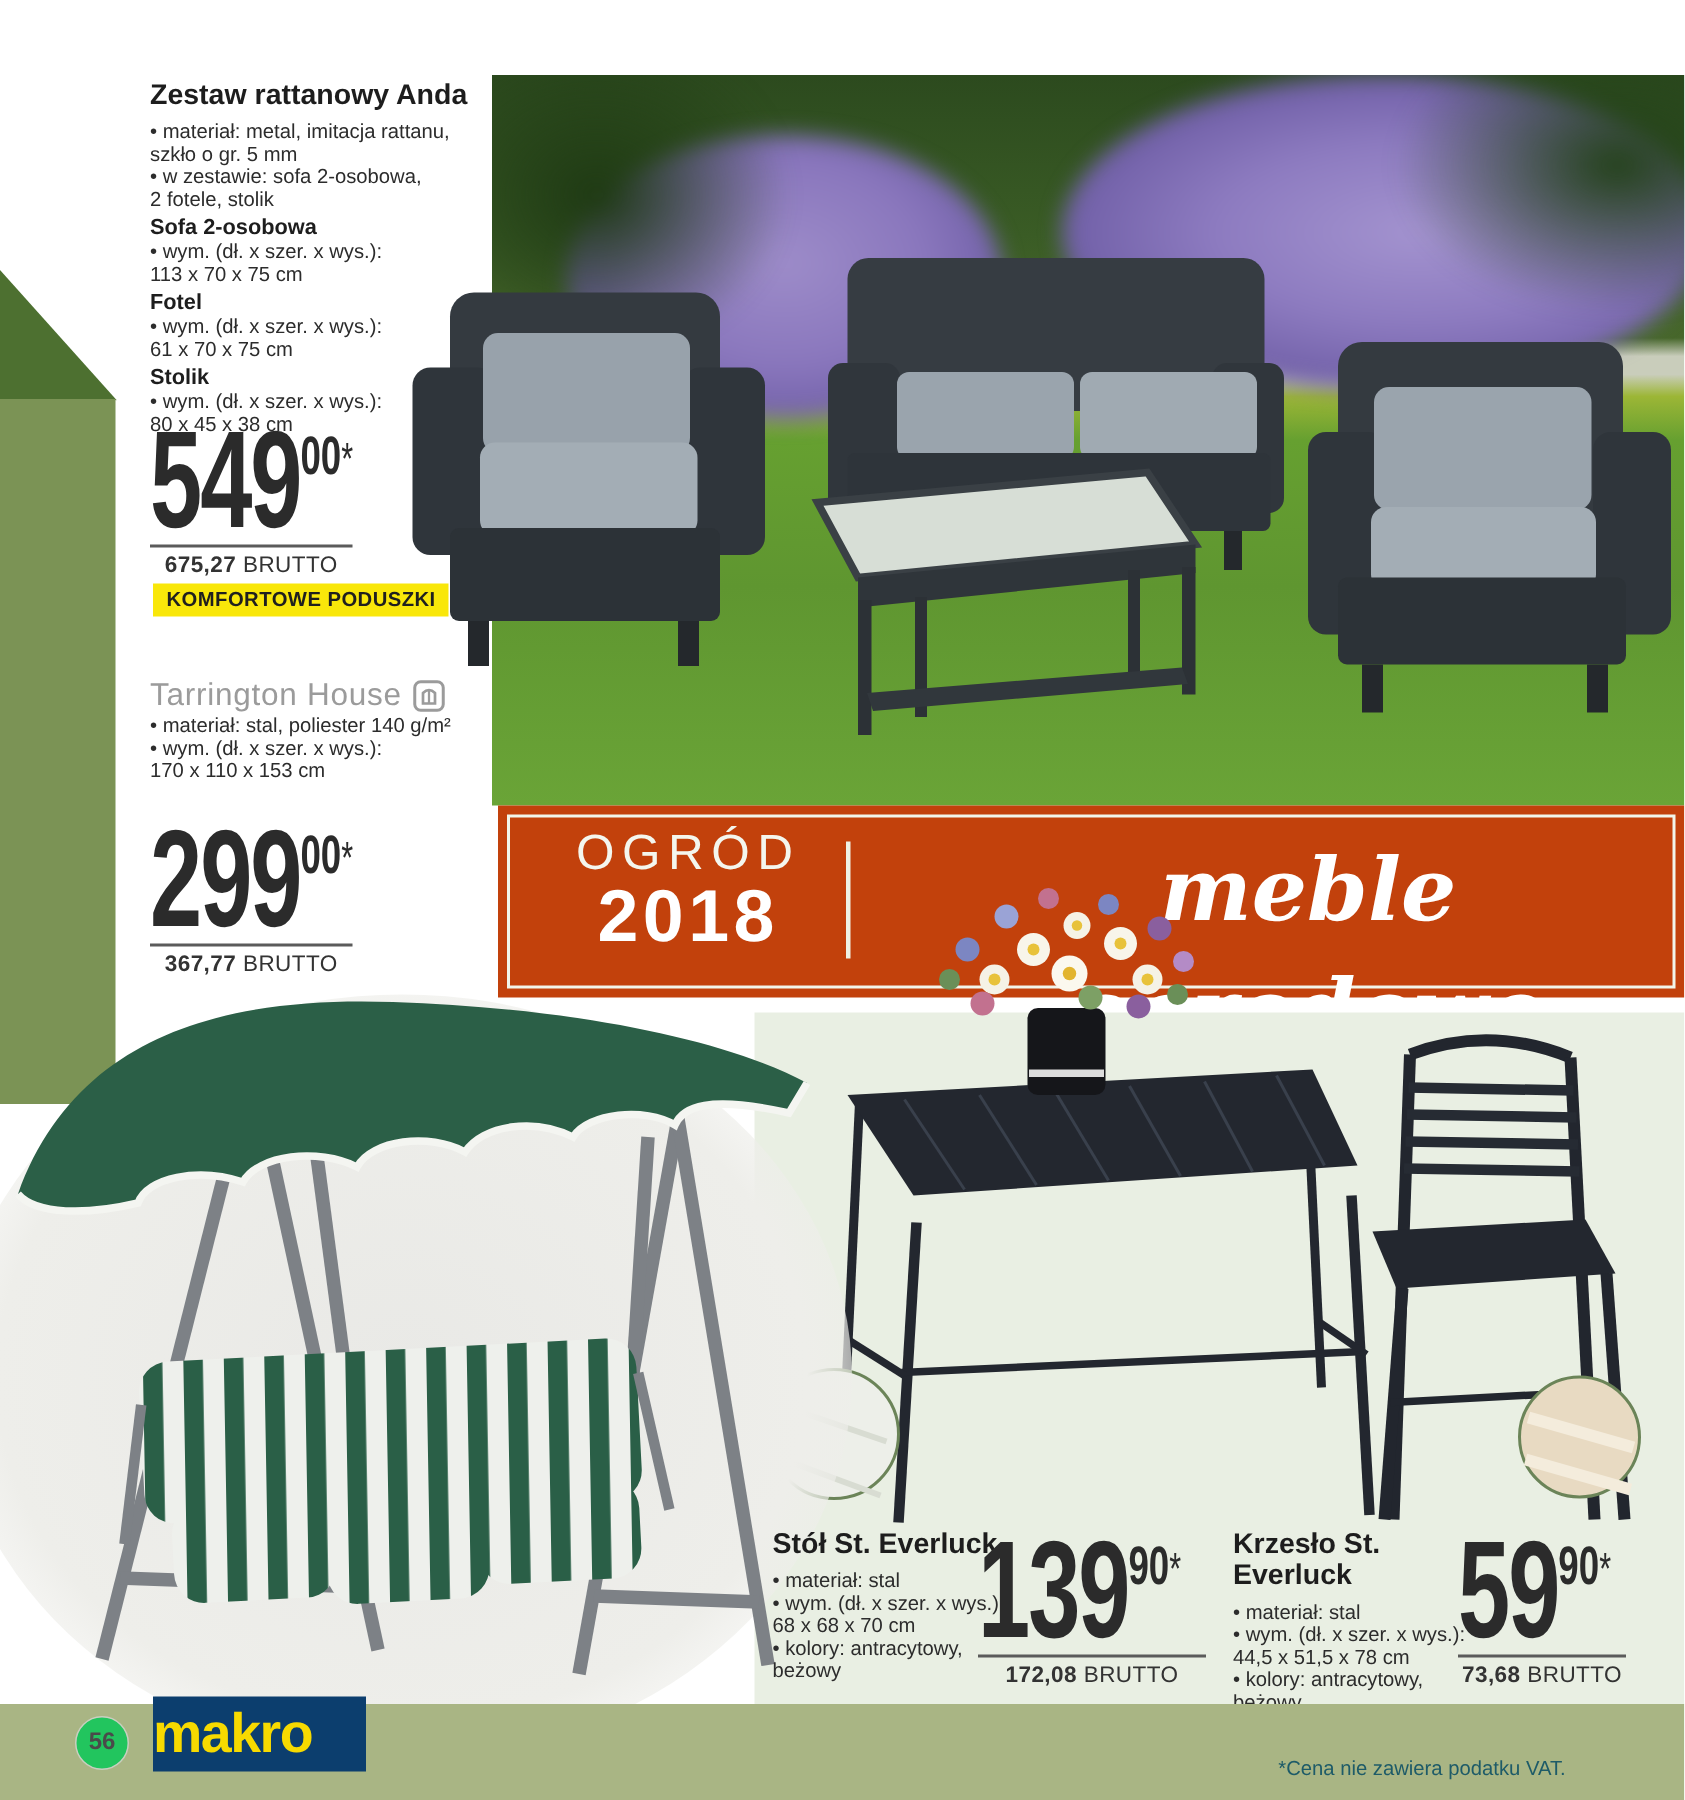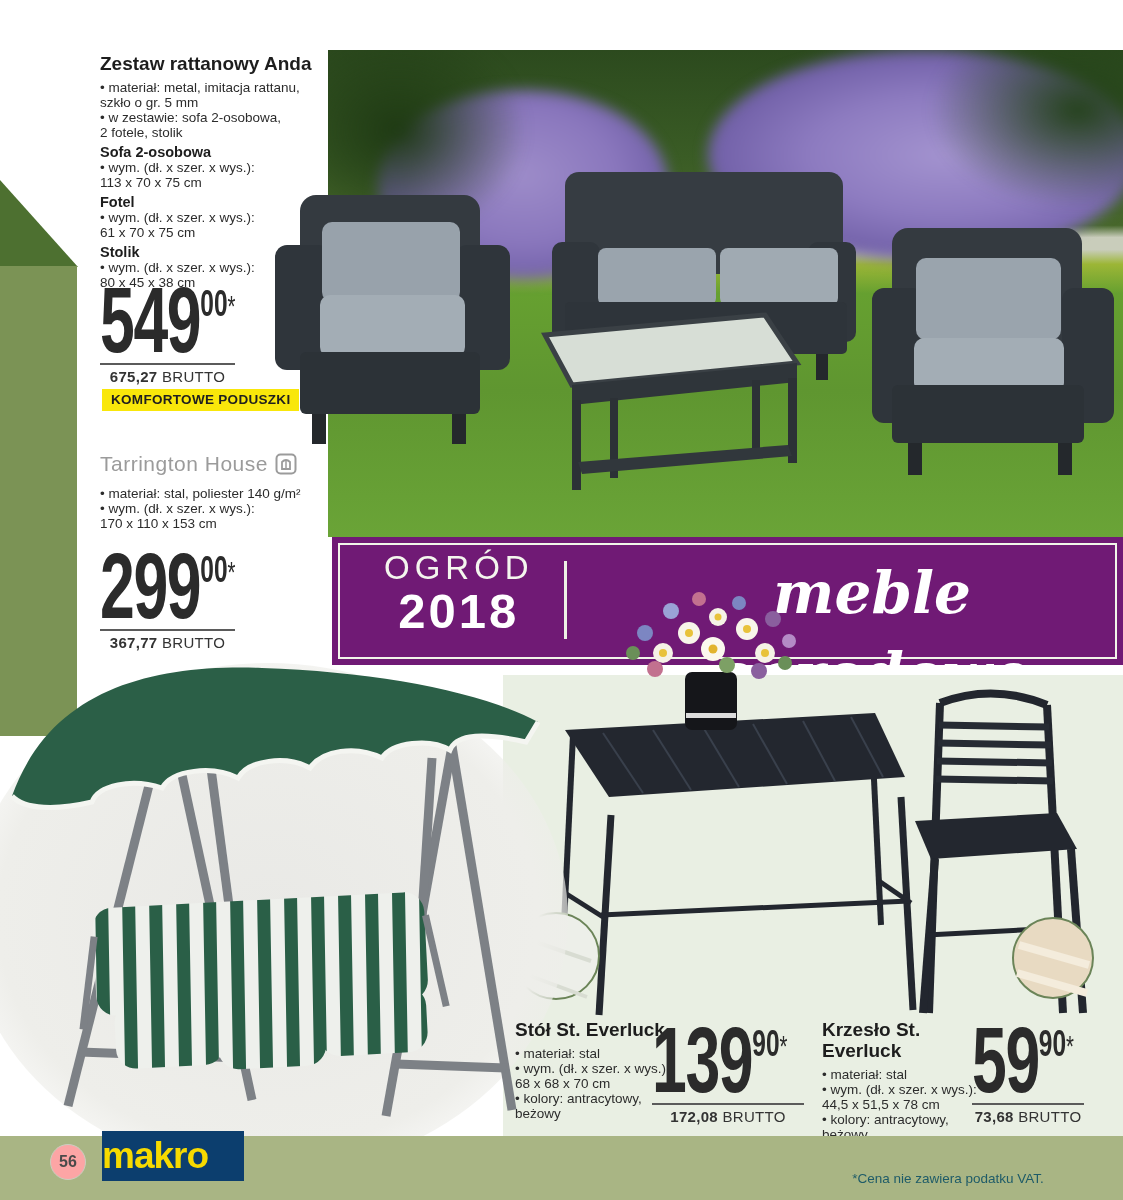--- a/index.html
+++ b/index.html
@@ -11,40 +11,40 @@
   #left-triangle{left:0;top:180px;width:78px;height:87px;background:#4d7030;
                  clip-path:polygon(0 0,0 100%,100% 100%);}
   #left-column{left:0;top:266px;width:77px;height:470px;background:#7b9355;}
 
   
   #garden-photo{left:328px;top:50px;width:795px;height:487px;overflow:hidden;
     background:linear-gradient(180deg,#2c4a1e 0%,#3a5c25 22%,#47672b 36%,#c9cdbb 38.5%,#c9cdbb 41%,#9cb636 44%,#66a030 50%,#5f9630 70%,#6aa437 100%);}
   .bush{position:absolute;border-radius:50%;filter:blur(7px);}
 
   
-  #banner{left:332px;top:537px;width:791px;height:128px;background:#701a75;}
+  #banner{left:332px;top:537px;width:791px;height:128px;background:#c2410c;}
   #banner-border{left:6px;top:6px;right:6px;bottom:6px;border:2px solid #f2f5ea;}
   #banner-title{left:52px;top:14px;text-align:center;color:#f4f6ee;line-height:1;}
   #banner-title .l1{font-size:33px;font-weight:400;letter-spacing:5px;}
   #banner-title .l2{font-size:49px;font-weight:800;letter-spacing:3px;color:#fff;margin-top:3px;}
   #banner-divider{left:232px;top:24px;width:3px;height:78px;background:#eef2e6;}
   #banner-script{left:300px;top:16px;width:480px;text-align:center;color:#fff;
     font-family:"DejaVu Serif",cursive;font-style:italic;font-weight:600;font-size:58px;line-height:1.4;}
 
   
   #right-panel{left:503px;top:675px;width:620px;height:461px;background:#e9efe3;}
 
   
   .prod-title{font-size:19px;font-weight:700;color:#1d1d1d;margin:0 0 5px 0;line-height:1.1;}
   .spec-line{font-size:13.5px;line-height:15px;color:#2c2c2c;white-space:nowrap;}
   .spec-bold{font-size:14.5px;line-height:16px;font-weight:700;color:#1d1d1d;margin-top:4px;white-space:nowrap;}
   #anda-info{left:100px;top:54px;width:245px;}
   #tarrington-block{left:100px;top:452px;width:250px;}
   #tarrington-brand{display:flex;align-items:center;gap:7px;color:#9b9b9b;font-size:21px;
-    letter-spacing:.5px;margin-bottom:10px;}
+    letter-spacing:.5px;}
   #stol-info{left:515px;top:1020px;width:160px;}
   #krzeslo-info{left:822px;top:1020px;width:160px;}
 
   
   .price{position:absolute;color:#2b2b2b;}
   .price-top{font-weight:700;font-size:92px;line-height:.76;letter-spacing:-2px;white-space:nowrap;
     transform:scaleX(.68);transform-origin:left bottom;width:max-content;}
   .price-sup{display:inline-block;font-size:36px;letter-spacing:0;vertical-align:top;transform:translateY(4px);}
   .ast{font-weight:400;font-size:30px;}
   .price-rule{height:2px;background:#5b5b5b;margin:7px 0 3px 0;}
@@ -54,21 +54,21 @@
   #price-hustawka{left:100px;top:552px;width:135px;}
   #price-stol{left:652px;top:1026px;width:152px;}
   #price-krzeslo{left:972px;top:1026px;width:112px;}
 
   
   #badge-anda{left:102px;top:389px;background:#f9e70a;color:#1f1f1f;font-size:13.5px;
     font-weight:700;padding:3px 9px 4px 9px;letter-spacing:.3px;white-space:nowrap;text-align:right;}
 
   
   #footer-band{left:0;top:1136px;width:1123px;height:64px;background:#a9b584;}
-  #page-circle{left:50px;top:1144px;width:34px;height:34px;border-radius:50%;background:#fca5a5;
+  #page-circle{left:50px;top:1144px;width:34px;height:34px;border-radius:50%;background:#22c55e;
     border:1px solid #c9cfc0;display:flex;align-items:center;justify-content:center;
     font-size:16px;font-weight:700;color:#4a4a4a;}
   #makro-logo{left:102px;top:1131px;width:142px;height:50px;background:#0c3e6e;
     display:flex;align-items:center;justify-content:flex-start;}
   #makro-logo span{color:#f7da00;font-size:37px;font-weight:800;letter-spacing:-1px;}
   #footnote{right:25px;top:1147px;width:300px;text-align:center;font-size:13.5px;
     font-weight:500;color:#1e5b68;margin-top:24px;}
   svg{display:block;}
 </style>
 </head>

